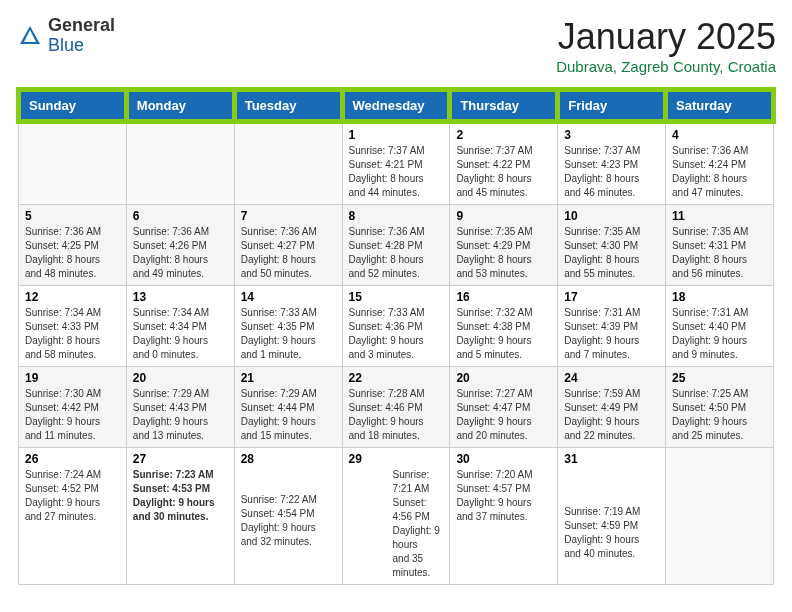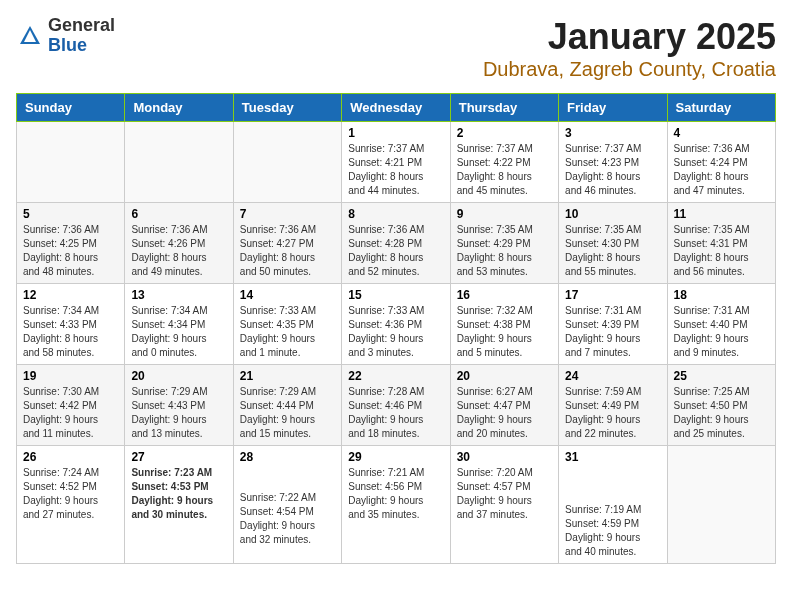--- a/index.html
+++ b/index.html
@@ -26,54 +26,54 @@
       flex-direction: column;
       line-height: 1.1;
     }
     .logo-general {
       font-size: 18px;
       font-weight: bold;
       color: #333;
     }
     .logo-blue {
       font-size: 18px;
-      font-weight: bold;
+      font-weight: normal;
       color: #1a5fa8;
     }
     .logo-icon {
       width: 28px;
       height: 28px;
       margin-right: 4px;
     }
     .title-block {
       text-align: right;
     }
     .month-title {
       font-size: 36px;
-      font-weight: bold;
+      font-weight: normal;
       color: #222;
       text-align: right;
     }
     .location {
-      font-size: 20px;
-      color: #a16207;
+      font-size: 15px;
+      color: #15803d;
     }
     .calendar {
       width: 100%;
       border-collapse: collapse;
       border: 1px solid #ccc;
     }
     .calendar th {
       background-color: #1a6bb5;
       color: #fff;
       font-size: 13px;
       font-weight: bold;
       text-align: left;
       padding: 6px 8px;
-      border: 1px solid #84cc16;
+      border: 5px solid #84cc16;
     }
     .calendar td {
       vertical-align: top;
       border: 1px solid #ccc;
       padding: 4px 6px;
       width: calc(100% / 7);
       min-height: 80px;
       font-size: 10.5px;
       background: #fff;
     }
@@ -286,21 +286,21 @@
         </td>
         <td>
           <div class="day-number">22</div>
           <div class="day-info" style="white-space: pre-line;">Sunrise: 7:28 AM
 Sunset: 4:46 PM
 Daylight: 9 hours
 and 18 minutes.</div>
         </td>
         <td>
           <div class="day-number">20</div>
-          <div class="day-info" style="white-space: pre-line;">Sunrise: 6:27 AM
+          <div class="day-info" style="white-space: pre-line;">Sunrise: 7:27 AM
 Sunset: 4:47 PM
 Daylight: 9 hours
 and 20 minutes.</div>
         </td>
         <td>
           <div class="day-number">24</div>
           <div class="day-info" style="white-space: pre-line;">Sunrise: 7:59 AM
 Sunset: 4:49 PM
 Daylight: 9 hours
 and 22 minutes.</div>
@@ -330,21 +330,21 @@
         </td>
         <td>
           <div class="day-number">28</div>
           <div class="day-info" style="white-space: pre-line; margin-top: 27px;">Sunrise: 7:22 AM
 Sunset: 4:54 PM
 Daylight: 9 hours
 and 32 minutes.</div>
         </td>
         <td>
           <div class="day-number">29</div>
-          <div class="day-info" style="white-space: pre-line;">Sunrise: 7:21 AM
+          <div class="day-info" style="white-space: pre-line; margin-left: 44px;">Sunrise: 7:21 AM
 Sunset: 4:56 PM
 Daylight: 9 hours
 and 35 minutes.</div>
         </td>
         <td>
           <div class="day-number">30</div>
           <div class="day-info" style="white-space: pre-line;">Sunrise: 7:20 AM
 Sunset: 4:57 PM
 Daylight: 9 hours
 and 37 minutes.</div>

